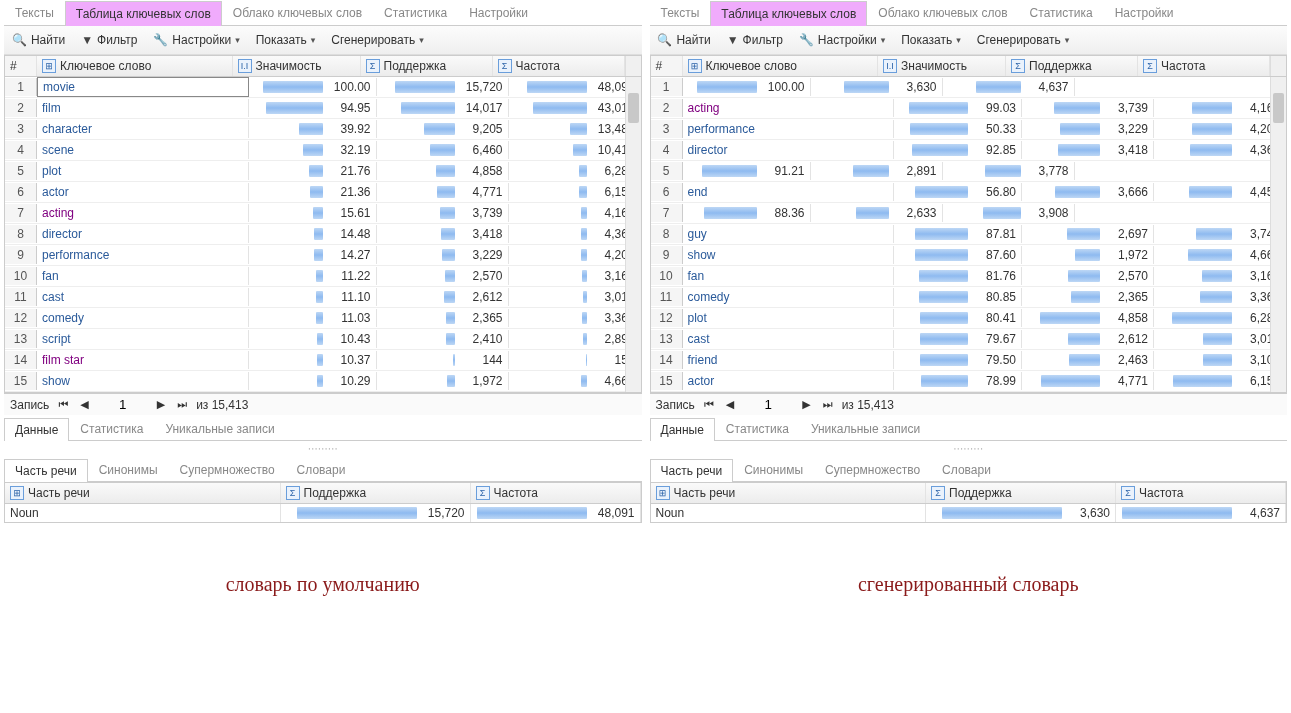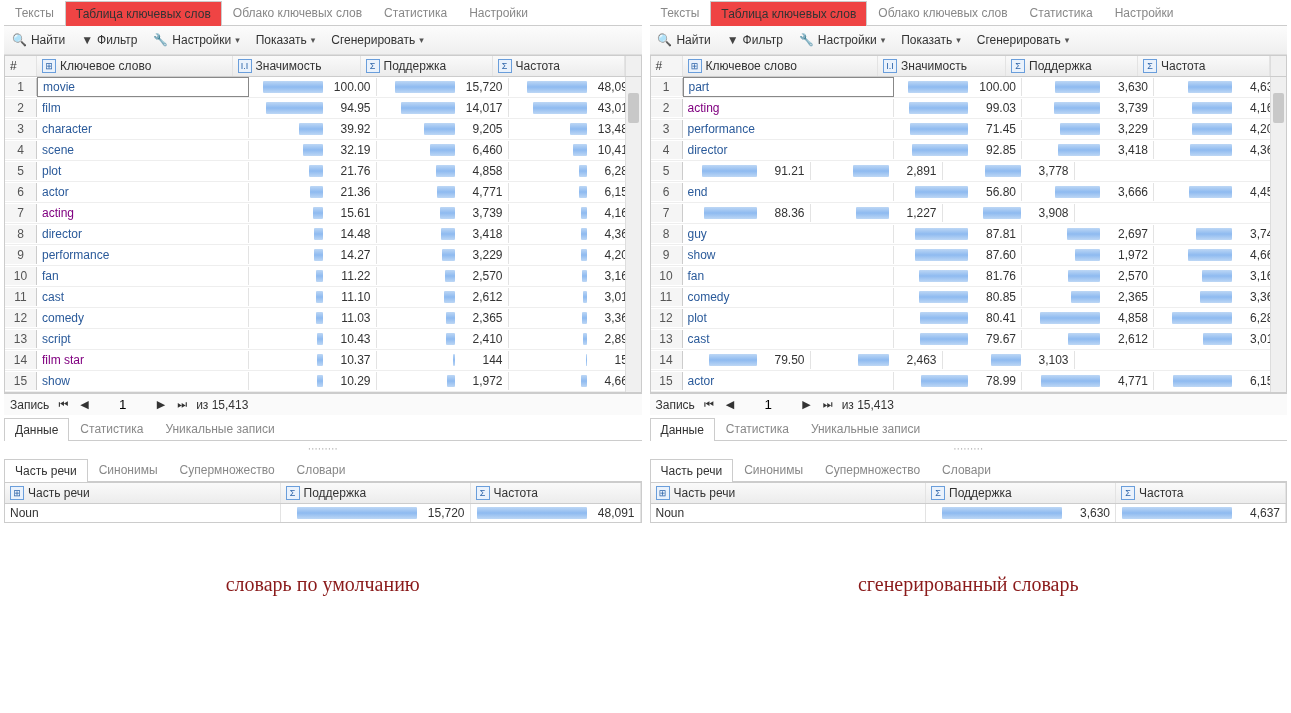--- a/index.html
+++ b/index.html
@@ -1,21 +1,21 @@
 <!DOCTYPE html>
 <html><head>
 <meta charset="utf-8">
 <style>
   * { box-sizing: border-box; margin: 0; padding: 0; }
   body { font-family: "Segoe UI", Tahoma, sans-serif; font-size: 12px; color: #333; background: #fff; width: 1291px; }
   .container { display: flex; gap: 8px; padding: 0 4px; }
   .panel { flex: 1; display: flex; flex-direction: column; }
   .tabs { display: flex; border-bottom: 1px solid #ccc; }
   .tab { padding: 5px 10px; color: #888; cursor: pointer; border: 1px solid transparent; border-bottom: none; }
-  .tab.active { color: #333; border-color: #ccc; background: #ef4444; position: relative; top: 1px; }
+  .tab.active { color: #333; border-color: #ccc; background: #f0abfc; position: relative; top: 1px; }
   .toolbar { display: flex; gap: 4px; padding: 4px 2px; background: linear-gradient(#fcfcfc,#efefef); border-bottom: 1px solid #ddd; align-items: center; }
   .tb-btn { display: inline-flex; align-items: center; gap: 4px; padding: 3px 6px; cursor: pointer; border-radius: 2px; }
   .tb-ico { font-size: 12px; color: #444; }
   .caret { font-size: 9px; color: #555; }
   .grid-wrap { display: flex; flex-direction: column; border: 1px solid #ccc; }
   .grid-head, .grid-row { display: flex; align-items: stretch; }
   .grid-head { background: linear-gradient(#fafafa,#ececec); border-bottom: 1px solid #ccc; }
   .grid-head .cell { font-weight: normal; color: #333; display:flex; align-items:center; gap:4px; padding: 3px 5px; }
   .cell { border-right: 1px solid #e3e3e3; padding: 2px 5px; overflow: hidden; white-space: nowrap; }
   .col-idx { width: 32px; text-align: center; color: #555; background: #f5f5f5; }
@@ -417,21 +417,20 @@
         <div class="cell col-kw"><span class="ico-sq">⊞</span>Ключевое слово</div>
         <div class="cell col-sig"><span class="ico-sq">I.I</span>Значимость</div>
         <div class="cell col-sup"><span class="ico-sq">Σ</span>Поддержка</div>
         <div class="cell col-frq"><span class="ico-sq">Σ</span>Частота</div>
         <div class="head-scroll-end"></div>
       </div>
       <div class="grid-body">
 
     <div class="grid-row sel">
       <div class="cell col-idx">1</div>
-      <div class="cell col-kw ">part</div>
       <div class="cell col-sig numcell">
               <span class="bar" style="width:60px"></span>
               <span class="num">100.00</span>
             </div>
       <div class="cell col-sup numcell">
               <span class="bar" style="width:45px"></span>
               <span class="num">3,630</span>
             </div>
       <div class="cell col-frq numcell">
               <span class="bar" style="width:44.4px"></span>
@@ -452,21 +451,21 @@
       <div class="cell col-frq numcell">
               <span class="bar" style="width:39.6px"></span>
               <span class="num">4,161</span>
             </div>
     </div>
     <div class="grid-row ">
       <div class="cell col-idx">3</div>
       <div class="cell col-kw ">performance</div>
       <div class="cell col-sig numcell">
               <span class="bar" style="width:58.199999999999996px"></span>
-              <span class="num">71.45</span>
+              <span class="num">50.33</span>
             </div>
       <div class="cell col-sup numcell">
               <span class="bar" style="width:39.6px"></span>
               <span class="num">3,229</span>
             </div>
       <div class="cell col-frq numcell">
               <span class="bar" style="width:40.199999999999996px"></span>
               <span class="num">4,207</span>
             </div>
     </div>
@@ -518,21 +517,21 @@
             </div>
     </div>
     <div class="grid-row ">
       <div class="cell col-idx">7</div>
       <div class="cell col-sig numcell">
               <span class="bar" style="width:52.8px"></span>
               <span class="num">88.36</span>
             </div>
       <div class="cell col-sup numcell">
               <span class="bar" style="width:32.4px"></span>
-              <span class="num">1,227</span>
+              <span class="num">2,633</span>
             </div>
       <div class="cell col-frq numcell">
               <span class="bar" style="width:37.199999999999996px"></span>
               <span class="num">3,908</span>
             </div>
     </div>
     <div class="grid-row ">
       <div class="cell col-idx">8</div>
       <div class="cell col-kw ">guy</div>
       <div class="cell col-sig numcell">
@@ -623,20 +622,21 @@
               <span class="bar" style="width:32.4px"></span>
               <span class="num">2,612</span>
             </div>
       <div class="cell col-frq numcell">
               <span class="bar" style="width:28.799999999999997px"></span>
               <span class="num">3,013</span>
             </div>
     </div>
     <div class="grid-row ">
       <div class="cell col-idx">14</div>
+      <div class="cell col-kw ">friend</div>
       <div class="cell col-sig numcell">
               <span class="bar" style="width:48px"></span>
               <span class="num">79.50</span>
             </div>
       <div class="cell col-sup numcell">
               <span class="bar" style="width:30.599999999999998px"></span>
               <span class="num">2,463</span>
             </div>
       <div class="cell col-frq numcell">
               <span class="bar" style="width:29.4px"></span>

